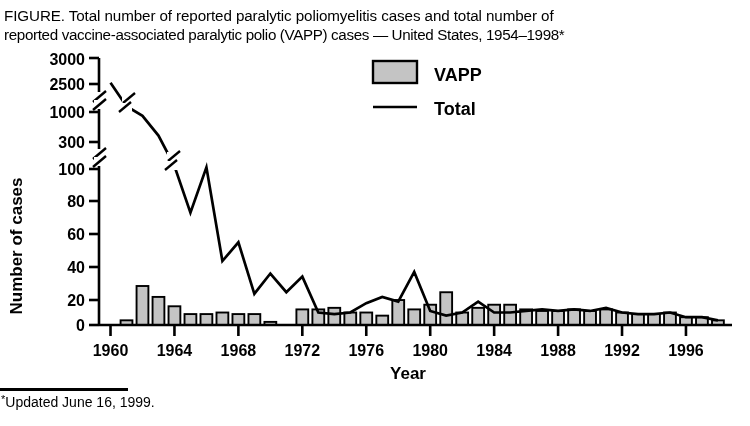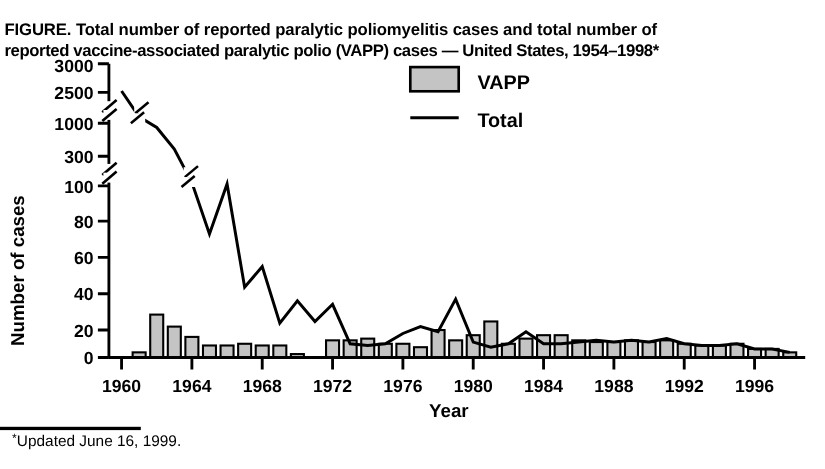--- a/index.html
+++ b/index.html
@@ -16,24 +16,24 @@
     position: relative;
   }
   #figure-root {
     position: relative;
     width: 750px;
     height: 426px;
   }
   .fig-title {
     position: absolute;
     left: 4px;
-    top: 18px;
+    top: 6px;
     width: 744px;
     font-size: 15.2px;
-    font-weight: bold;
+    font-weight: normal;
     line-height: 1.28;
     letter-spacing: -0.1px;
   }
   .fig-title .line2 {
     display: block;
     letter-spacing: -0.35px;
   }
   #chart-svg {
     position: absolute;
     left: 0;
@@ -47,21 +47,21 @@
   }
   .footnote-rule {
     width: 128px;
     height: 3px;
     background: #000;
     margin: 0 0 2px 0;
   }
   .footnote-text {
     font-size: 14px;
     line-height: 1.1;
-    padding-left: 11px;
+    padding-left: 1px;
   }
   .footnote-text .star {
     font-size: 11px;
     vertical-align: 0.35em;
   }
   text {
     font-family: "Liberation Sans", sans-serif;
     fill: #000;
   }
   .axis-num {

